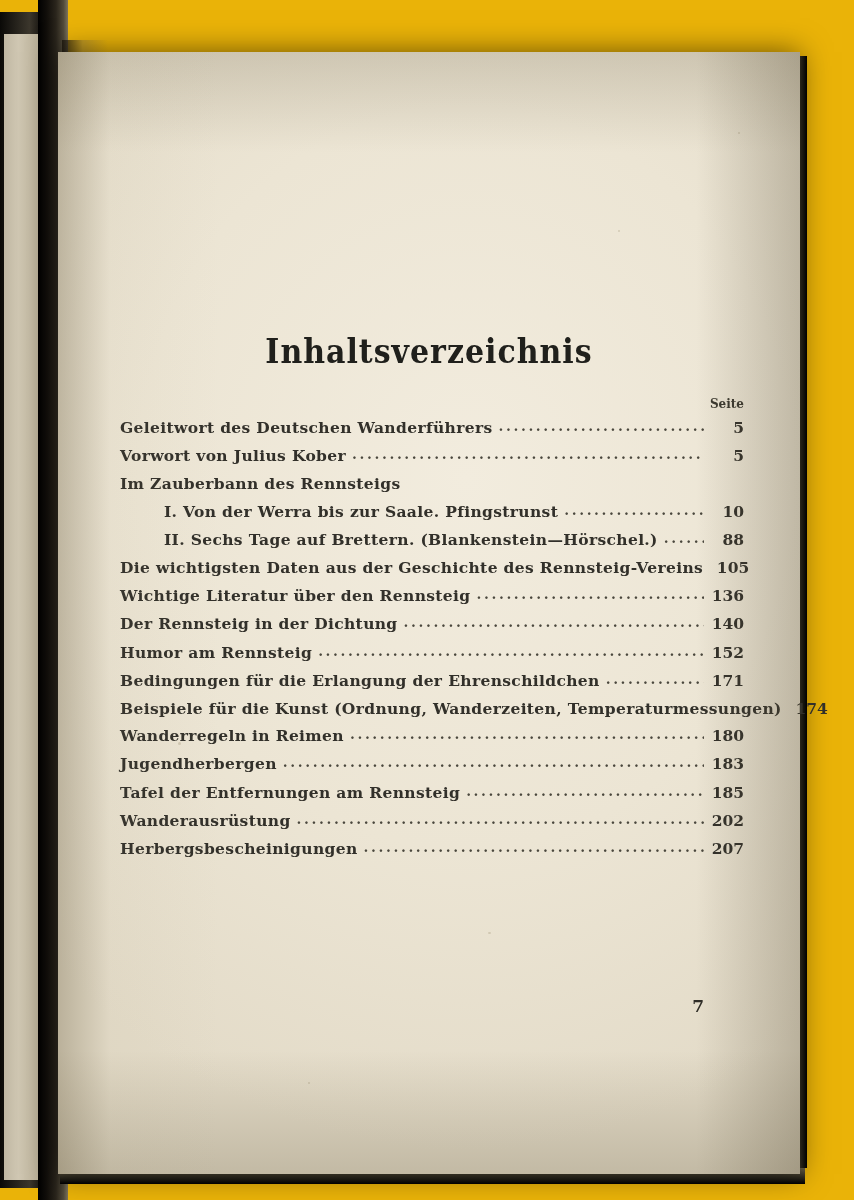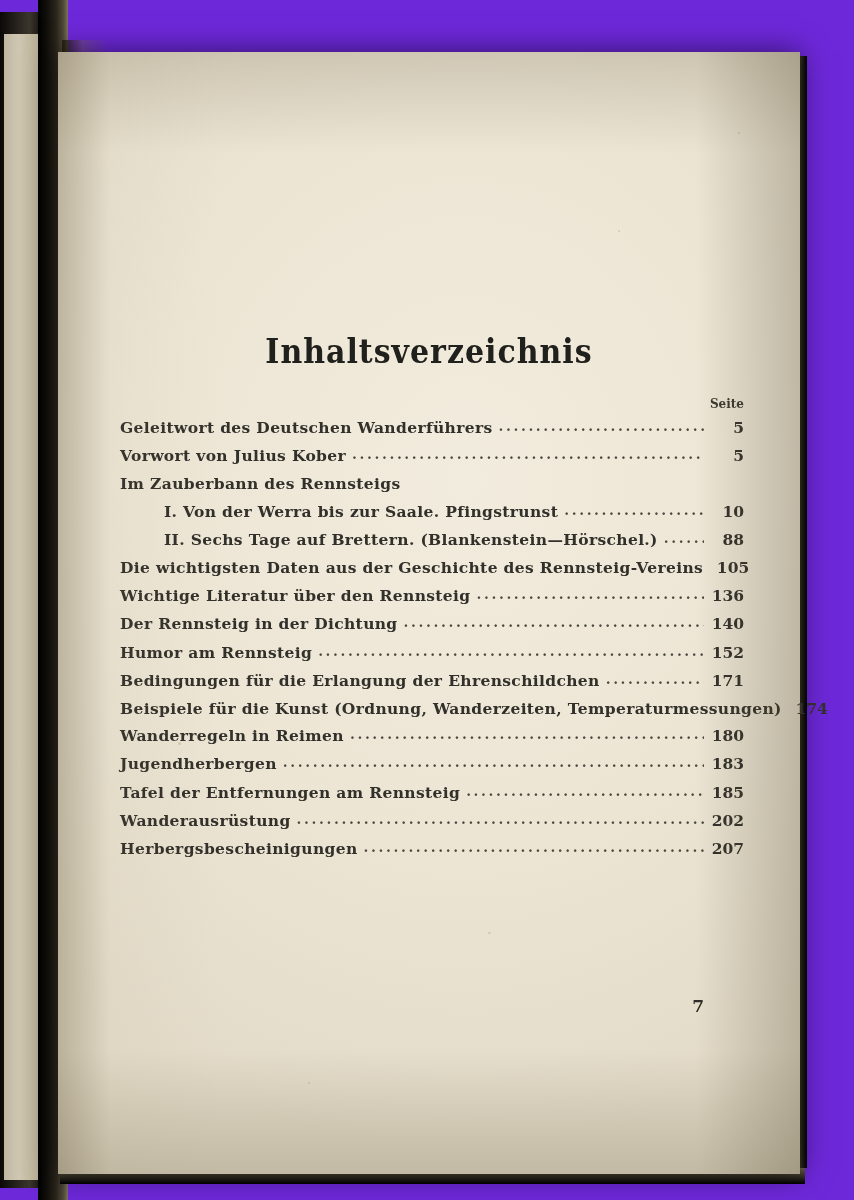--- a/index.html
+++ b/index.html
@@ -12,21 +12,21 @@
     height: 1200px;
     overflow: hidden;
     font-family: "DejaVu Serif", serif;
   }
 
   
   .photo {
     position: relative;
     width: 854px;
     height: 1200px;
-    background: #6d28d9;
+    background: #eab308;
     overflow: hidden;
   }
 
   
   .left-board {
     position: absolute;
     left: 0px;
     top: 12px;
     width: 42px;
     height: 1176px;

